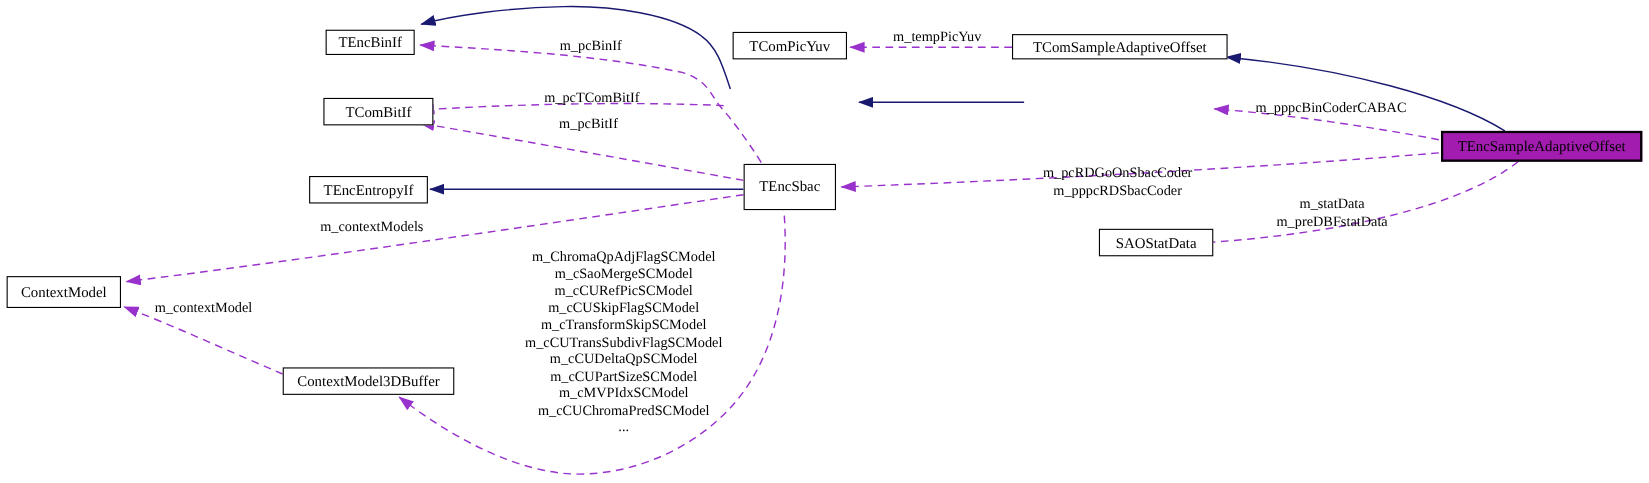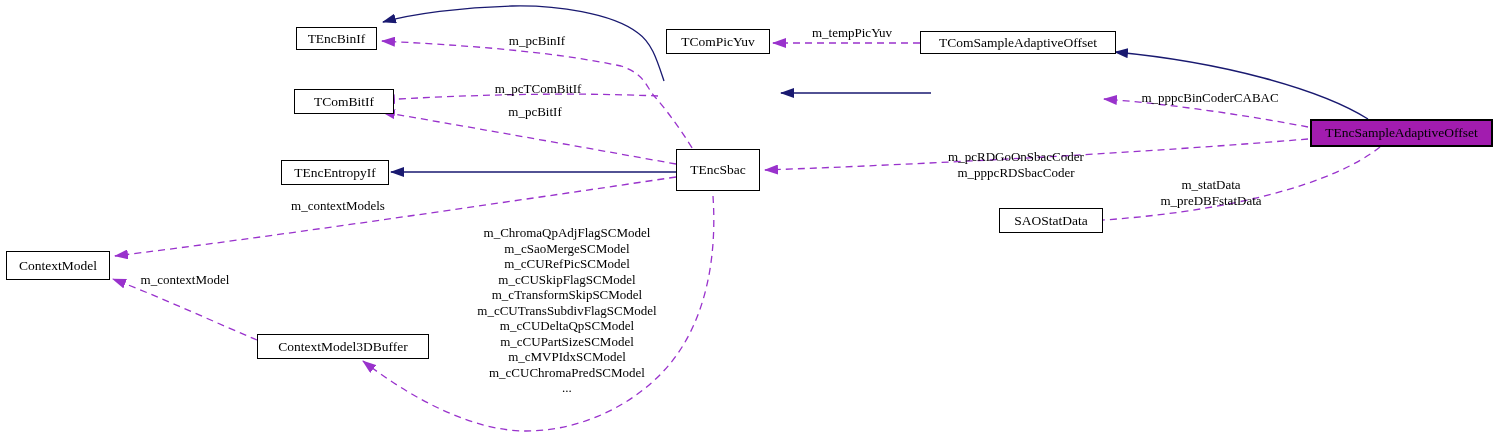--- a/index.html
+++ b/index.html
@@ -63,21 +63,21 @@
   </div>
   <div class="node" style="left:294px;top:89px;width:100px;height:25px;">
     <span>TComBitIf</span>
   </div>
   <div class="node" style="left:6px;top:251px;width:104px;height:29px;">
     <span>ContextModel</span>
   </div>
   <div class="node" style="left:281px;top:160px;width:108px;height:25px;">
     <span>TEncEntropyIf</span>
   </div>
-  <div class="node" style="left:257px;top:334px;width:172px;height:25px;">
+  <div class="node" style="left:257px;top:334px;width:156px;height:25px;">
     <span>ContextModel3DBuffer</span>
   </div>
   <div class="node" style="left:666px;top:29px;width:104px;height:25px;">
     <span>TComPicYuv</span>
   </div>
   <div class="node" style="left:676px;top:149px;width:84px;height:42px;">
     <span>TEncSbac</span>
   </div>
   <div class="node" style="left:920px;top:31px;width:196px;height:23px;">
     <span>TComSampleAdaptiveOffset</span>

